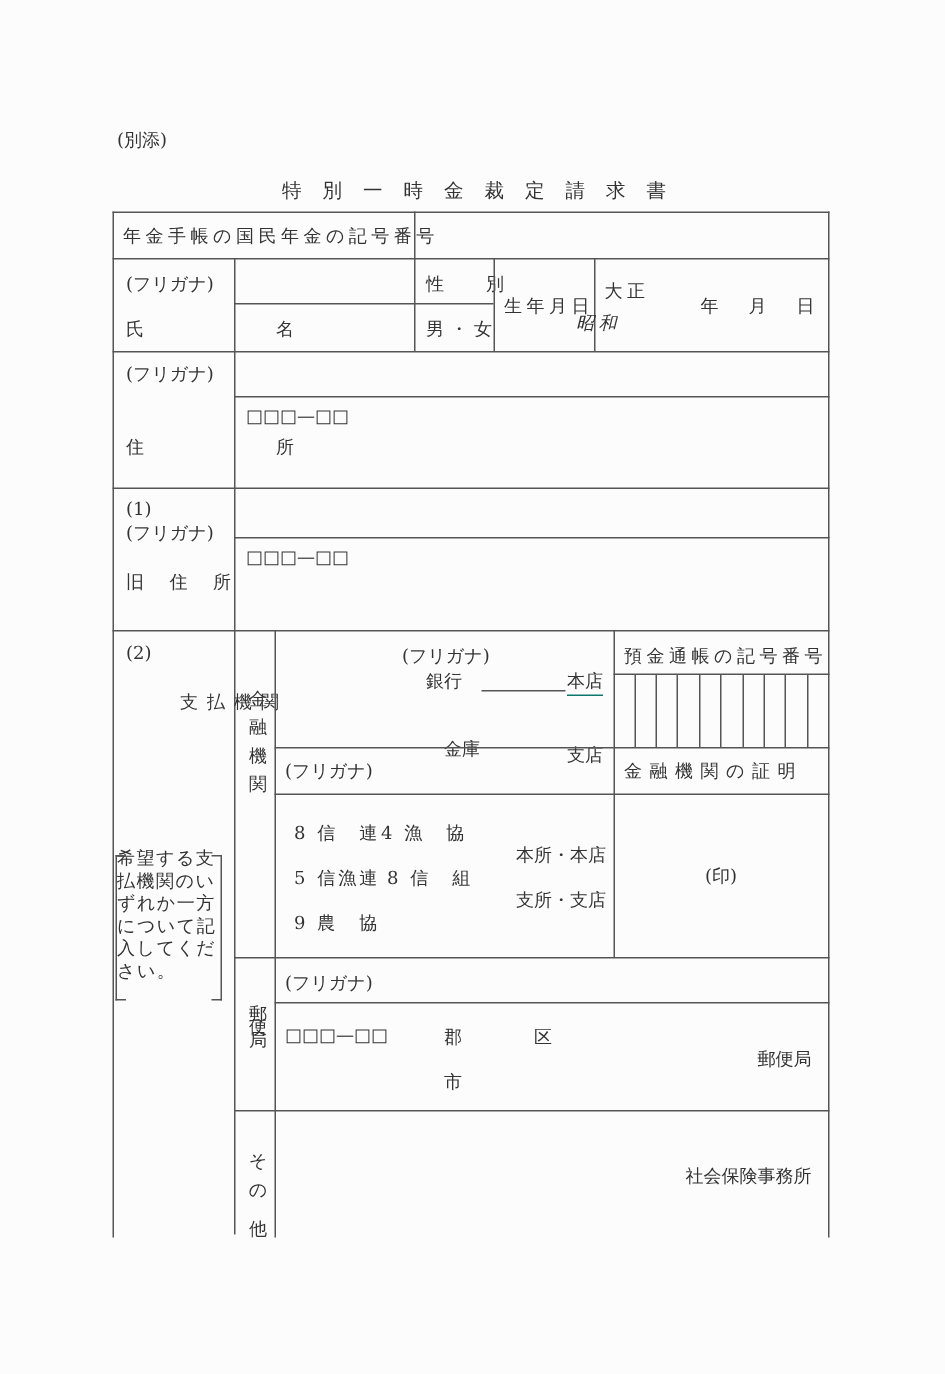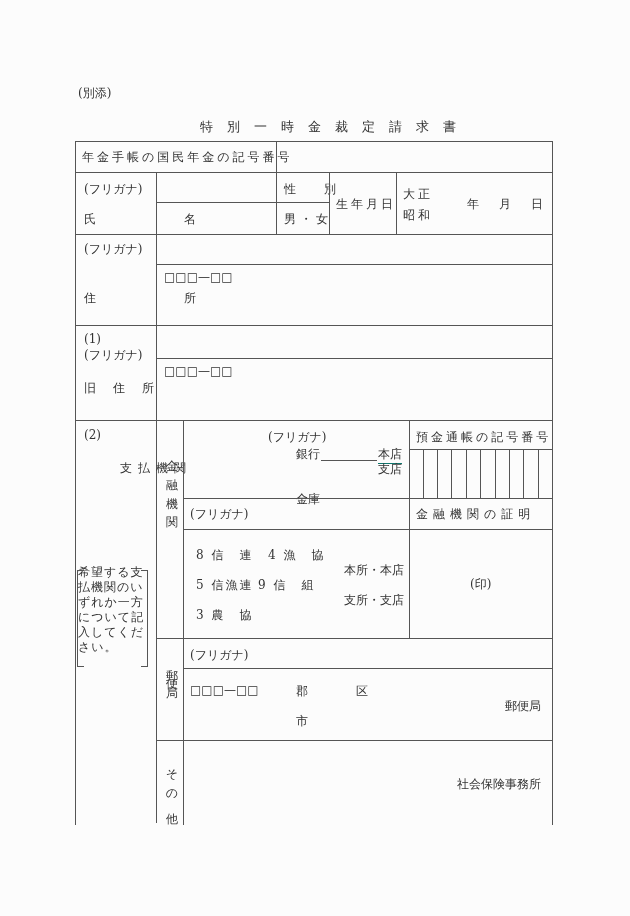--- a/index.html
+++ b/index.html
@@ -12,21 +12,21 @@
   .title{letter-spacing:14px;font-size:13px;}
   .vert{writing-mode:vertical-rl;letter-spacing:19px;}
   .note{position:absolute;left:78px;top:565px;width:70px;font-size:12px;line-height:15px;letter-spacing:1px;white-space:normal;}
   .brk{position:absolute;border:1.3px solid #555;}
   .acct{position:absolute;top:450px;height:48px;width:0;border-left:1px solid #555;}
 </style>
 </head>
 <body>
 
 <div class="abs" style="left:78px;top:85px;font-size:12px;">(別添)</div>
-<div class="abs title" style="left:200px;top:118px;">特別一時金裁定請求書</div>
+<div class="abs title" style="left:188px;top:118px;">特別一時金裁定請求書</div>
 
 <div class="h" style="left:75px;top:141px;width:478px;"></div>
 <div class="v" style="left:75px;top:141px;height:684px;"></div>
 <div class="v" style="left:552px;top:141px;height:684px;"></div>
 
 <div class="abs sp2" style="left:82px;top:149px;">年金手帳の国民年金の記号番号</div>
 <div class="v" style="left:276px;top:141px;height:31px;"></div>
 <div class="abs" style="left:280px;top:144px;width:268px;height:25px;"></div>
 <div class="h" style="left:75px;top:172px;width:478px;"></div>
 
@@ -36,21 +36,21 @@
 <div class="abs" style="left:160px;top:176px;width:112px;height:24px;"></div>
 <div class="abs" style="left:160px;top:205px;width:112px;height:26px;"></div>
 <div class="h" style="left:156px;top:202px;width:173px;"></div>
 <div class="v" style="left:276px;top:172px;height:62px;"></div>
 <div class="abs" style="left:284px;top:181px;letter-spacing:8px;">性　別</div>
 <div class="abs" style="left:284px;top:211px;letter-spacing:4px;">男・女</div>
 <div class="v" style="left:329px;top:172px;height:62px;"></div>
 <div class="abs sp2" style="left:336px;top:196px;">生年月日</div>
 <div class="v" style="left:396px;top:172px;height:62px;"></div>
 <div class="abs sp2" style="left:403px;top:186px;">大正</div>
-<div class="abs sp2" style="left:403px;top:207px;">昭和</div>
+<div class="abs sp2" style="left:384px;top:207px;font-style:italic;">昭和</div>
 <div class="abs" style="left:467px;top:196px;letter-spacing:4px;">年　月　日</div>
 <div class="h" style="left:75px;top:234px;width:478px;"></div>
 
 <div class="abs" style="left:84px;top:241px;">(フリガナ)</div>
 <div class="abs" style="left:84px;top:290px;letter-spacing:38px;">住　所</div>
 <div class="abs" style="left:160px;top:238px;width:388px;height:24px;"></div>
 <div class="h" style="left:156px;top:264px;width:397px;"></div>
 <div class="abs" style="left:164px;top:270px;">□□□—□□</div>
 <div class="abs" style="left:160px;top:288px;width:388px;height:34px;"></div>
 <div class="h" style="left:75px;top:325px;width:478px;"></div>
@@ -67,25 +67,25 @@
 <div class="abs" style="left:84px;top:428px;">(2)</div>
 <div class="abs" style="left:84px;top:460px;letter-spacing:6px;margin-left:36px;">支払機関</div>
 <div class="note">希望する支払機関のいずれか一方について記入してください。</div>
 <div class="brk" style="left:75px;top:570px;width:6px;height:95px;border-right:none;left:77px;"></div>
 <div class="brk" style="left:141px;top:570px;width:6px;height:95px;border-left:none;"></div>
 
 <div class="v" style="left:183px;top:420px;height:405px;"></div>
 
 <div class="abs vert" style="left:163px;top:450px;">金融機関</div>
 <div class="abs" style="left:268px;top:429px;">(フリガナ)</div>
-<div class="abs" style="left:296px;top:446px;">銀行</div>
+<div class="abs" style="left:284px;top:446px;">銀行</div>
 <div class="abs" style="left:321px;top:446px;width:56px;height:14px;border-bottom:1px solid #555;"></div>
 <div class="abs" style="left:378px;top:446px;border-bottom:1px solid #0f766e;">本店</div>
 <div class="abs" style="left:296px;top:491px;">金庫</div>
-<div class="abs" style="left:378px;top:461px;text-align:center;">支店</div>
+<div class="abs" style="left:378px;top:495px;text-align:center;">支店</div>
 
 <div class="v" style="left:409px;top:420px;height:218px;"></div>
 <div class="abs" style="left:416px;top:429px;letter-spacing:3px;">預金通帳の記号番号</div>
 <div class="h" style="left:409px;top:449px;width:144px;"></div>
 <div class="acct" style="left:423px;"></div>
 <div class="acct" style="left:437px;"></div>
 <div class="acct" style="left:451px;"></div>
 <div class="acct" style="left:466px;"></div>
 <div class="acct" style="left:480px;"></div>
 <div class="acct" style="left:495px;"></div>
@@ -93,24 +93,24 @@
 <div class="acct" style="left:523px;"></div>
 <div class="acct" style="left:538px;"></div>
 <div class="abs" style="left:410px;top:450px;width:142px;height:48px;"></div>
 
 <div class="h" style="left:183px;top:498px;width:370px;"></div>
 <div class="abs" style="left:190px;top:506px;">(フリガナ)</div>
 <div class="abs" style="left:416px;top:506px;letter-spacing:5px;">金融機関の証明</div>
 <div class="h" style="left:183px;top:529px;width:370px;"></div>
 
 <div class="abs" style="left:196px;top:547px;letter-spacing:2px;">8 信　連</div>
-<div class="abs" style="left:268px;top:547px;letter-spacing:2px;text-align:center;">4 漁　協</div>
+<div class="abs" style="left:254px;top:547px;letter-spacing:2px;text-align:center;">4 漁　協</div>
 <div class="abs" style="left:196px;top:577px;letter-spacing:2px;">5 信漁連</div>
-<div class="abs" style="left:258px;top:577px;letter-spacing:2px;">9 信　組</div>
-<div class="abs" style="left:196px;top:607px;letter-spacing:2px;">3 農　協</div>
+<div class="abs" style="left:258px;top:577px;letter-spacing:2px;">8 信　組</div>
+<div class="abs" style="left:196px;top:607px;letter-spacing:2px;">9 農　協</div>
 <div class="abs" style="left:344px;top:562px;">本所・本店</div>
 <div class="abs" style="left:344px;top:592px;">支所・支店</div>
 <div class="abs" style="left:470px;top:576px;">(印)</div>
 <div class="h" style="left:156px;top:638px;width:397px;"></div>
 
 <div class="abs vert" style="left:163px;top:660px;letter-spacing:9px;">郵便局</div>
 <div class="abs" style="left:190px;top:647px;">(フリガナ)</div>
 <div class="h" style="left:183px;top:668px;width:370px;"></div>
 <div class="abs" style="left:190px;top:683px;">□□□—□□</div>
 <div class="abs" style="left:296px;top:683px;">郡</div>

